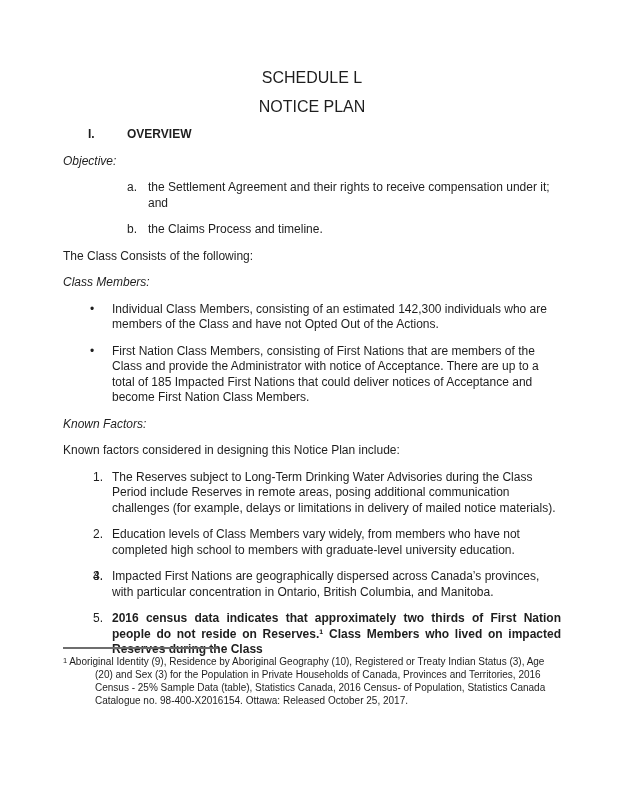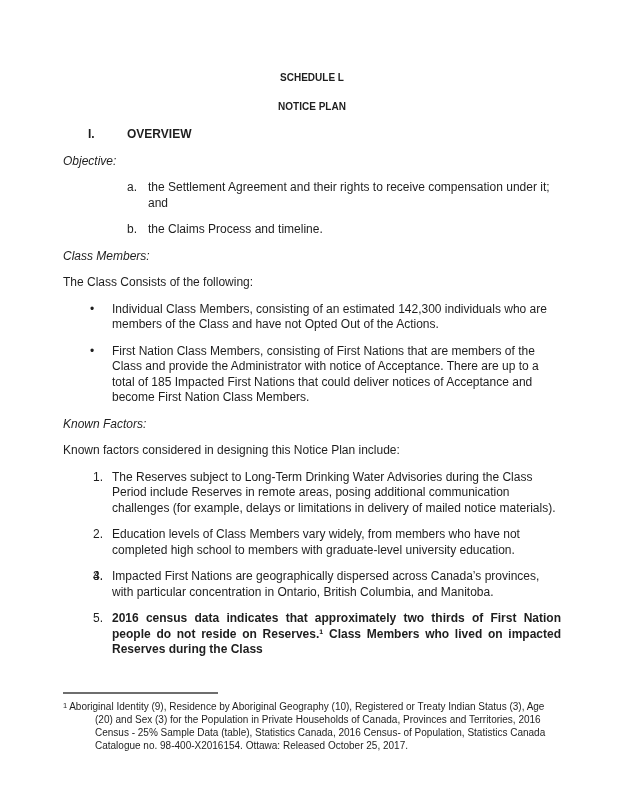--- a/index.html
+++ b/index.html
@@ -15,22 +15,22 @@
     background: #ffffff;
     padding: 70px 63px 0 63px;
     font-family: "Liberation Sans", "DejaVu Sans", sans-serif;
     font-size: 12px;
     line-height: 15.5px;
     color: #1e1e1e;
     overflow: hidden;
   }
   .doc-title, .doc-subtitle {
     margin: 0 0 13px 0;
-    font-size: 10px;
-    font-weight: bold;
+    font-size: 16px;
+    font-weight: normal;
     text-align: center;
   }
   .section-heading {
     position: relative;
     margin: 0 0 11px 0;
     padding-left: 64px;
     font-weight: bold;
   }
   .section-heading .sec-num {
     position: absolute;
@@ -51,21 +51,21 @@
   .alpha-item .marker  { position: absolute; left: 64px; top: 0; }
   .bullet-item  { padding-left: 49px; }
   .bullet-item .bullet { position: absolute; left: 27px; top: 0; }
   .bullet-item .bullet::before { content: "\2022"; }
   .num-item     { padding-left: 49px; }
   .num-item .marker    { position: absolute; left: 30px; top: 0; }
   .justify { text-align: justify; font-weight: bold; }
   .footnote-block {
     position: absolute;
     left: 63px;
-    top: 692px;
+    top: 647px;
     width: 498px;
     font-size: 10px;
     line-height: 13px;
   }
   .footnote-rule {
     width: 155px;
     height: 2px;
     background: #6e6e6e;
     margin: 0 0 5px 0;
   }
@@ -97,22 +97,22 @@
 
   <div class="list-item alpha-item">
     <span class="marker">a.</span>
     <span>the Settlement Agreement and their rights to receive compensation under it; and</span>
   </div>
   <div class="list-item alpha-item">
     <span class="marker">b.</span>
     <span>the Claims Process and timeline.</span>
   </div>
 
+  <p class="para">The Class Consists of the following:</p>
   <p class="para italic-label">Class Members:</p>
-  <p class="para">The Class Consists of the following:</p>
 
   <div class="list-item bullet-item">
     <span class="bullet"></span>
     <span>Individual Class Members, consisting of an estimated 142,300 individuals who are members of the Class and have not Opted Out of the Actions.</span>
   </div>
   <div class="list-item bullet-item">
     <span class="bullet"></span>
     <span>First Nation Class Members, consisting of First Nations that are members of the Class and provide the Administrator with notice of Acceptance. There are up to a total of 185 Impacted First Nations that could deliver notices of Acceptance and become First Nation Class Members.</span>
   </div>
 

